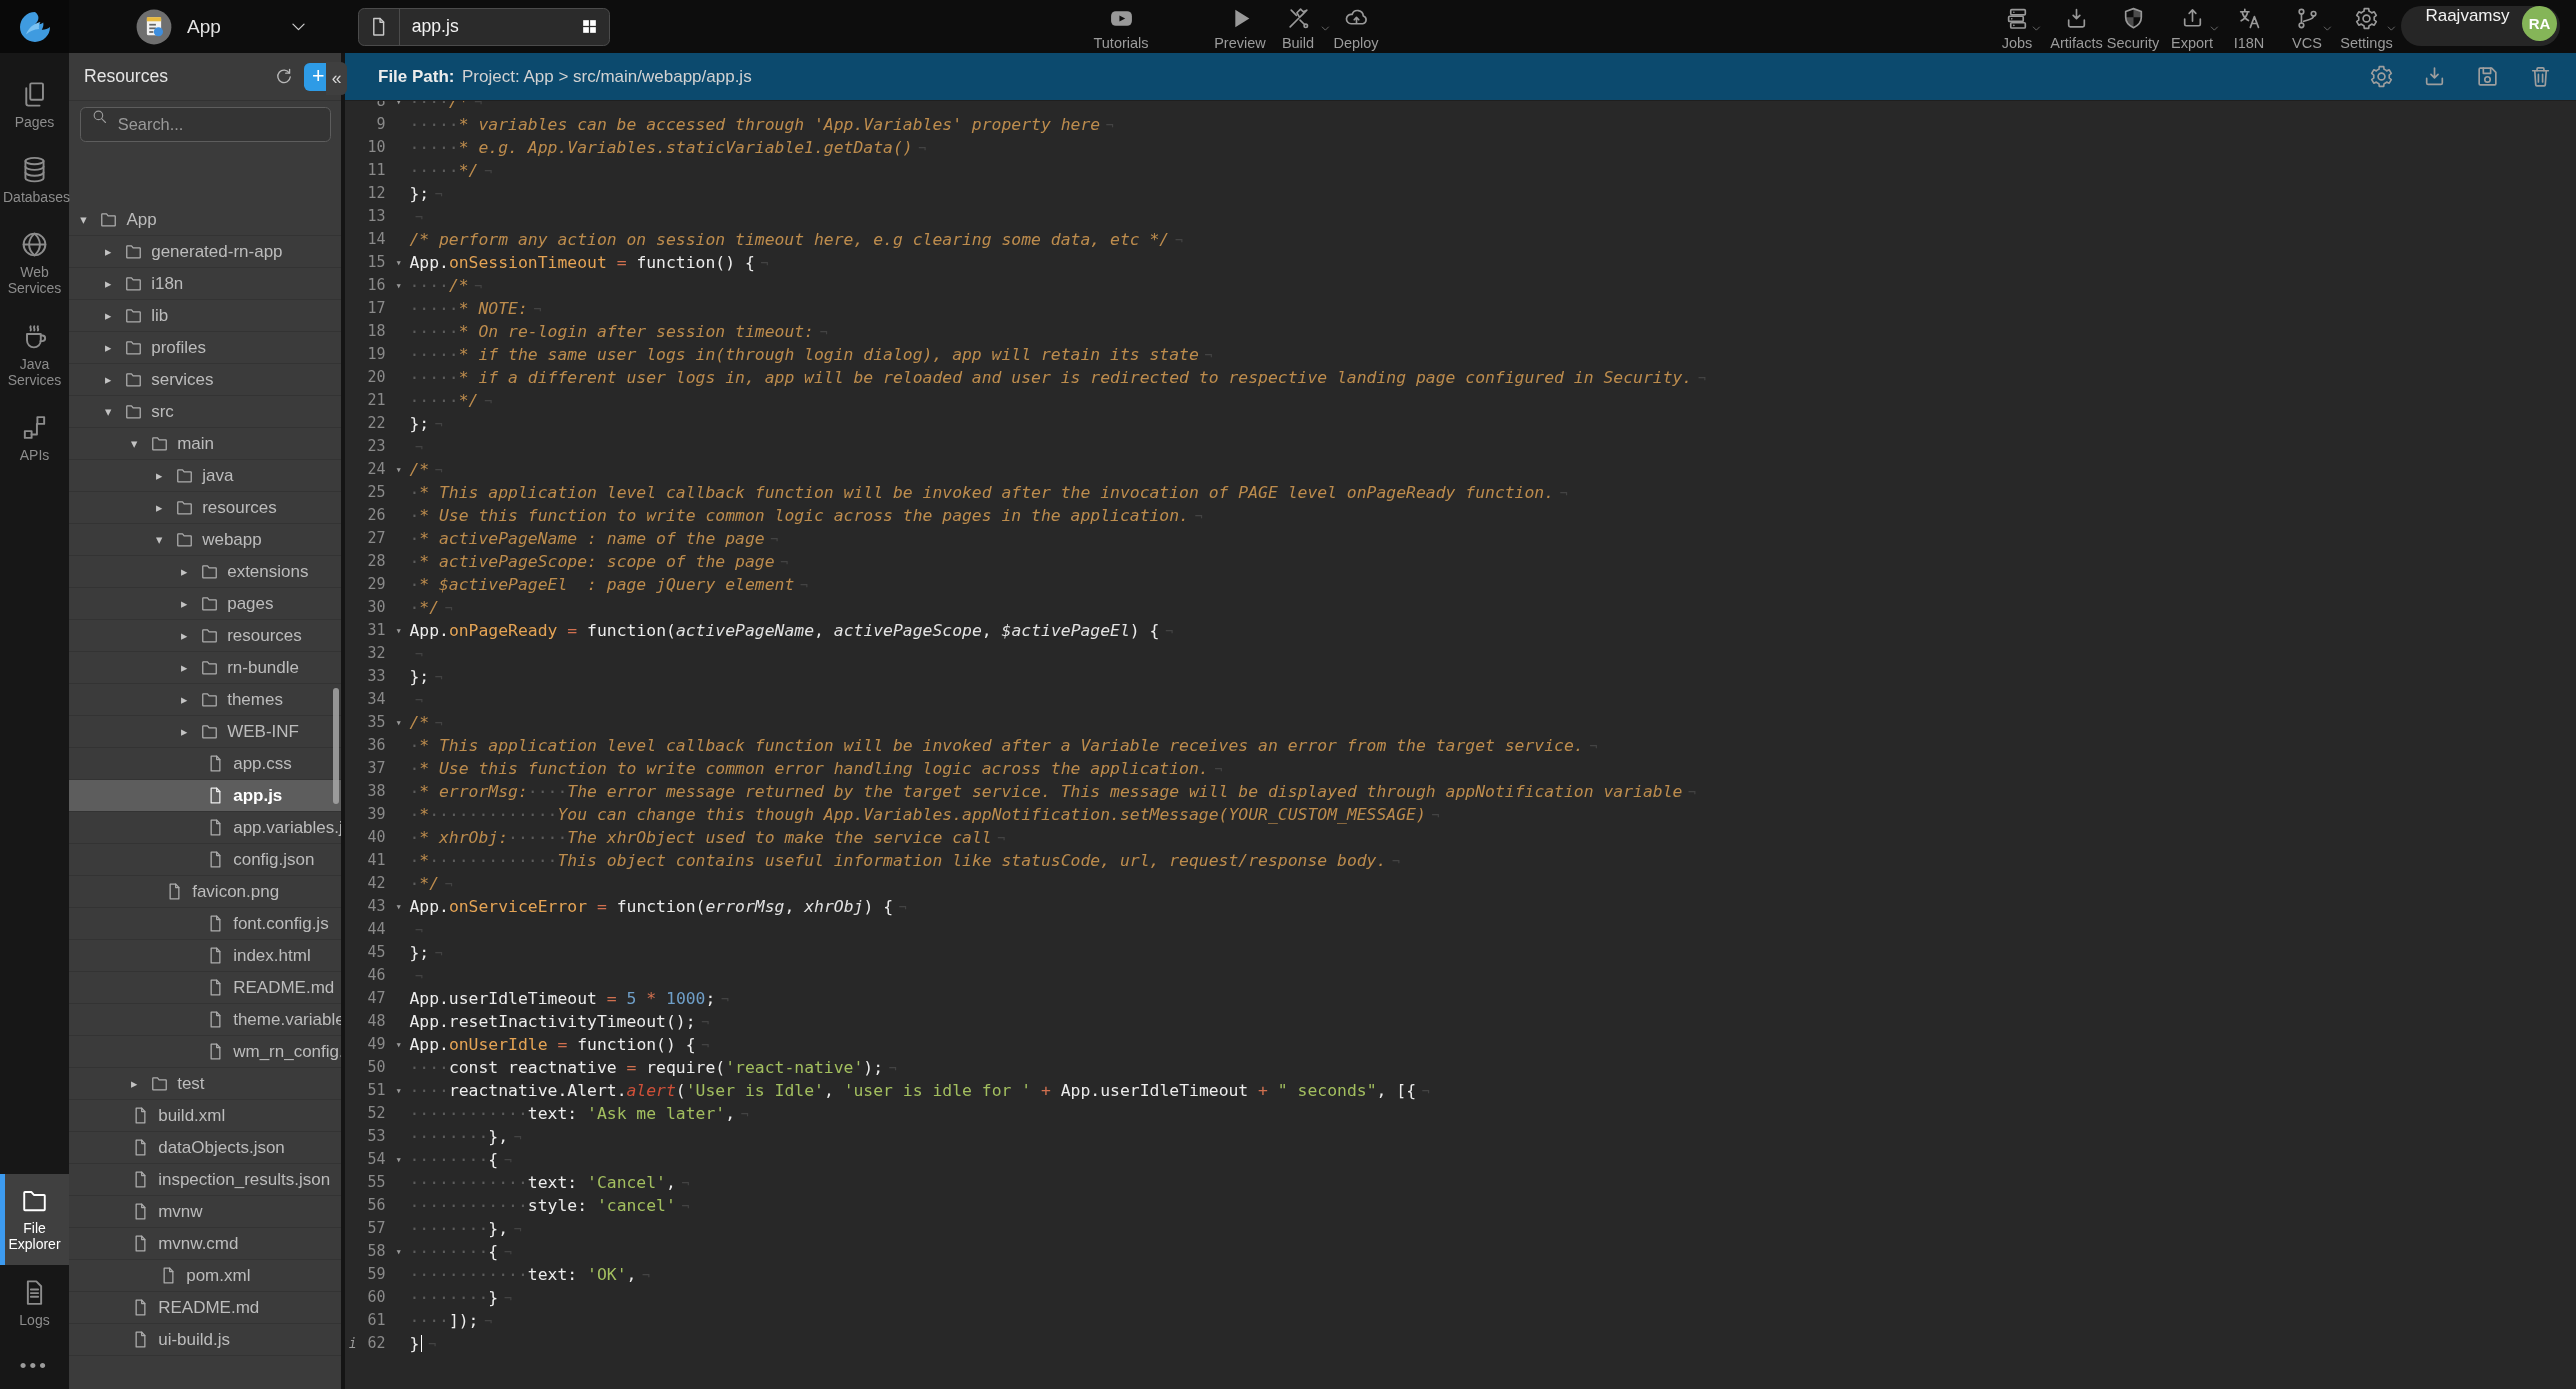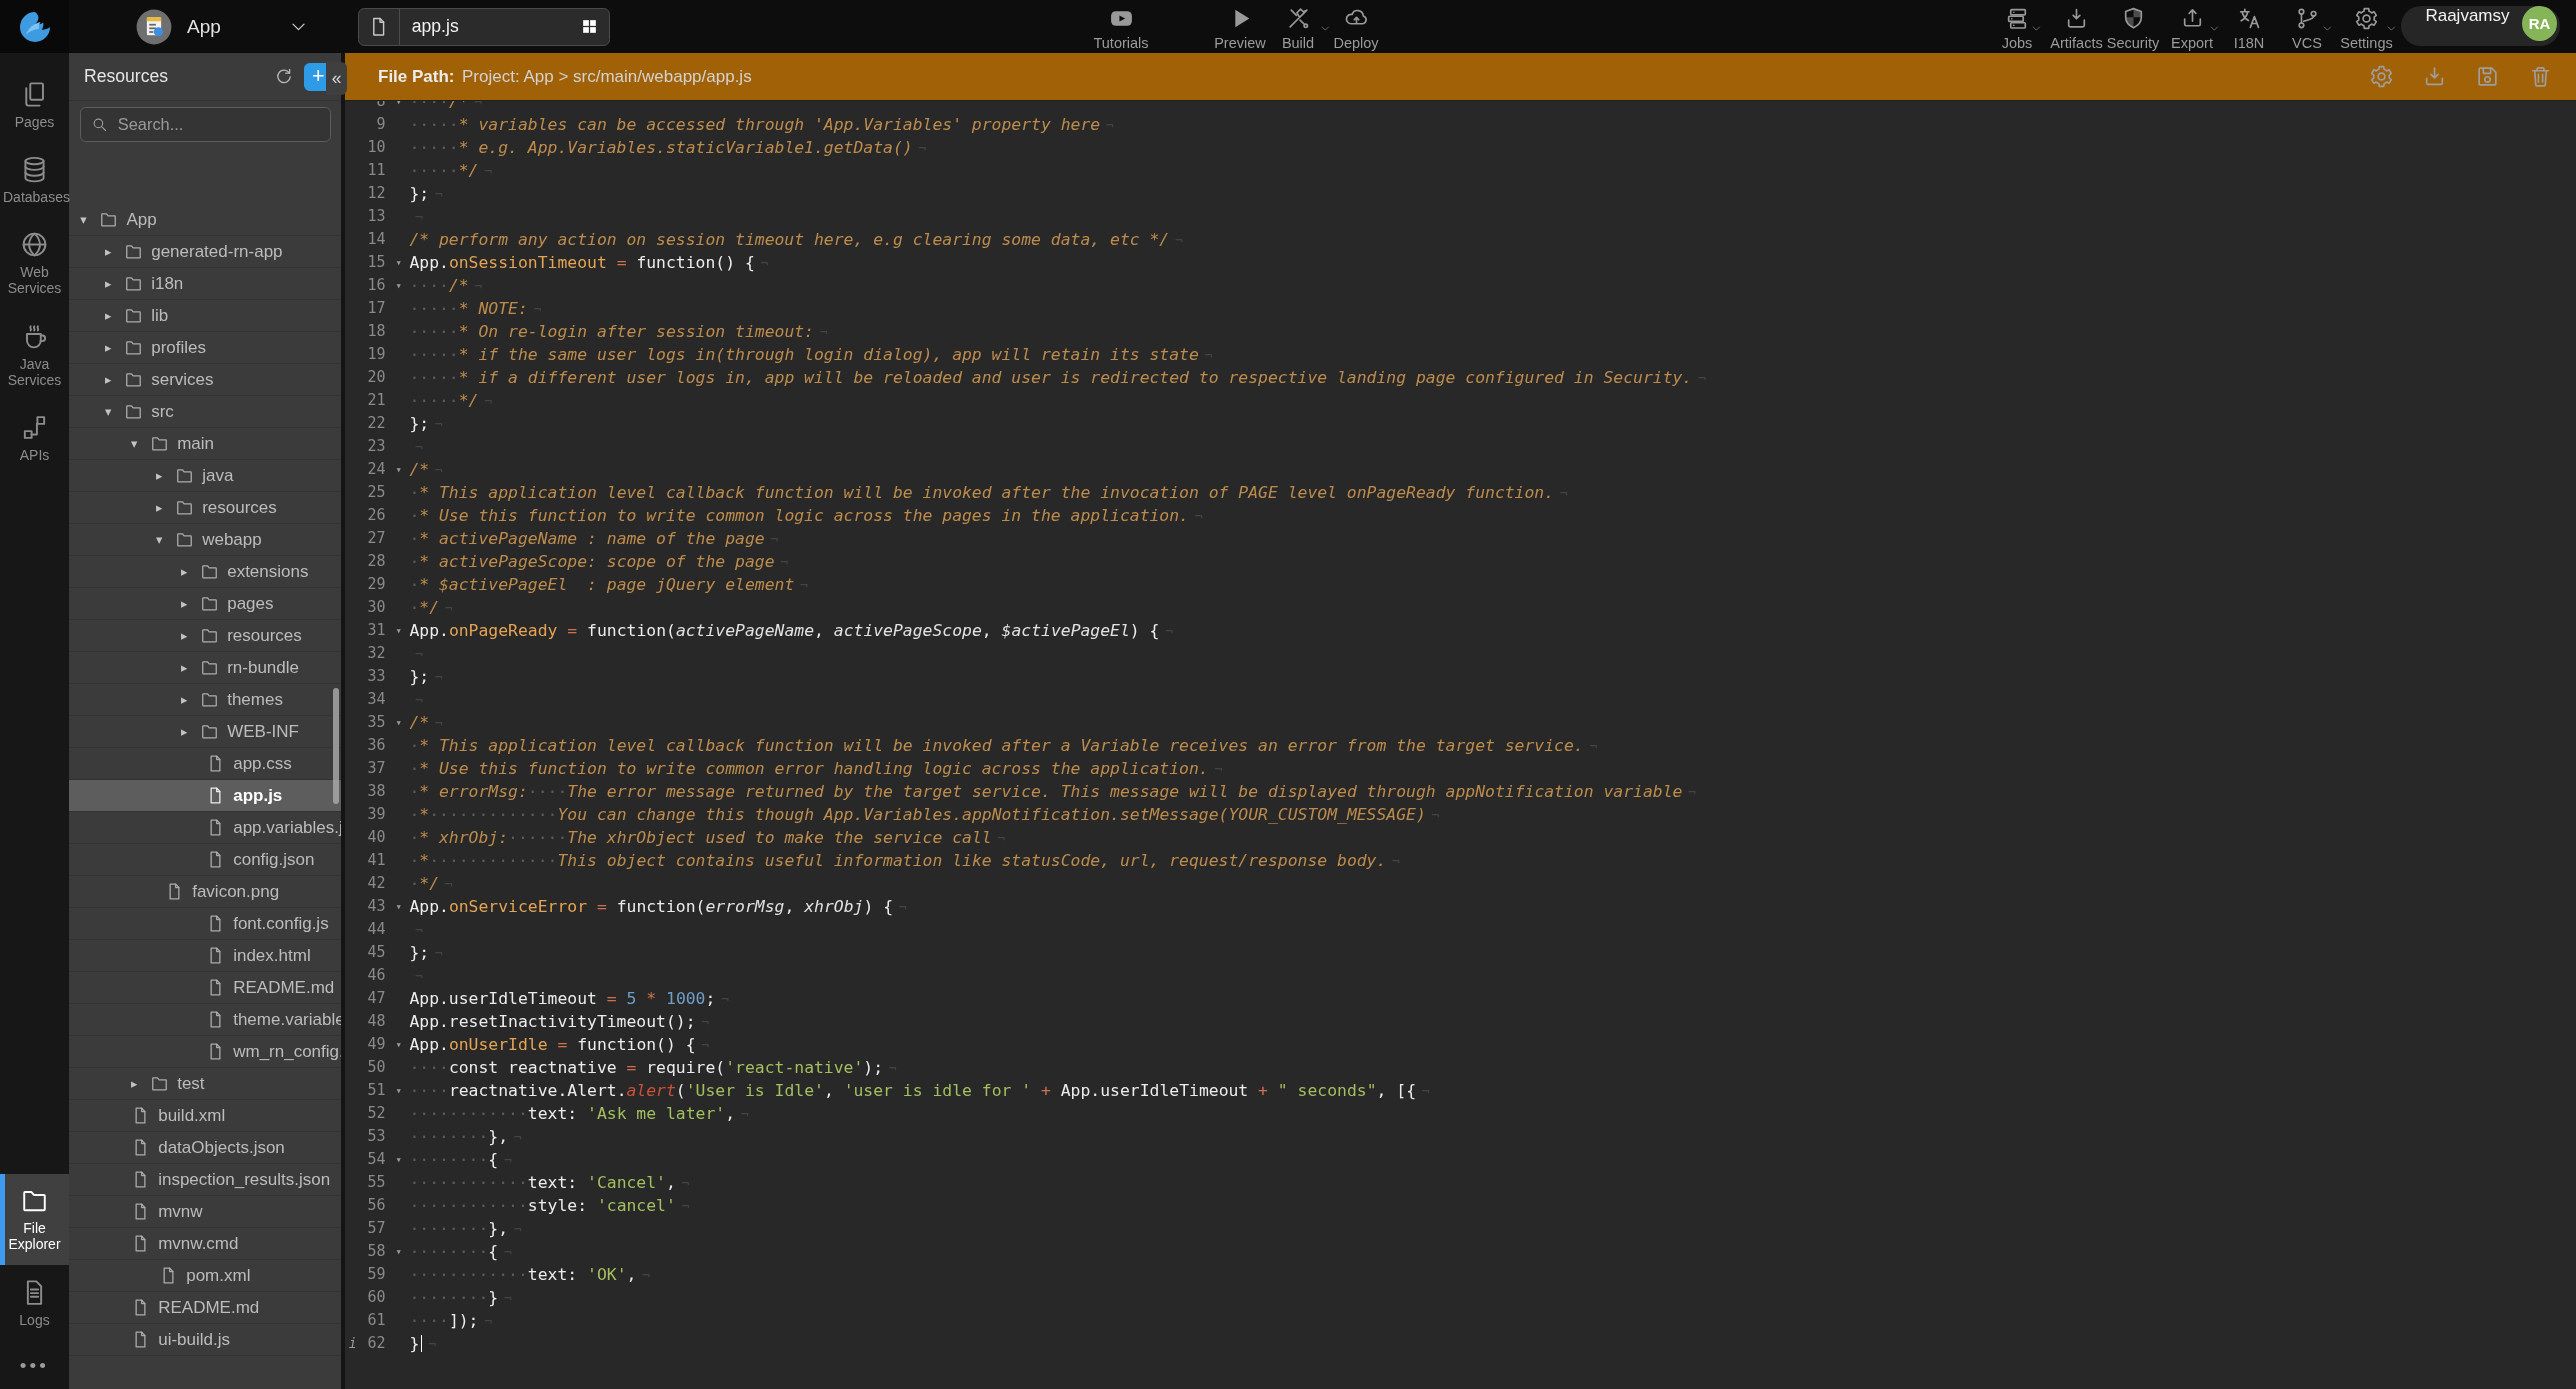--- a/index.html
+++ b/index.html
@@ -53,40 +53,40 @@
   .act-more{color:#9b9b9b;font-size:19px;letter-spacing:3.1px;text-align:center;padding:15px 0 12.6px;}
 
   
   .resources{position:absolute;left:69px;top:53px;width:272px;height:1337px;background:#3b3b3b;overflow:hidden;z-index:3;}
   .res-header{height:47px;display:flex;align-items:center;padding:0 8.8px 0 15px;border-bottom:1.3px solid #323232;}
   .res-title{font-size:17.6px;color:#e5e5e5;flex:1;}
   .res-refresh{font-size:20px;color:#b9b9b9;cursor:pointer;}
   .res-add{width:28px;height:28px;border-radius:5.7px;background:#2e9be6;color:#fff;font-size:21.4px;line-height:26.4px;
            text-align:center;margin-left:10px;cursor:pointer;}
   .search-box{margin:6.3px 10px 7.5px 11.3px;height:33px;background:#343434;border:1.3px solid #5d5d5d;border-radius:5.7px;
-              display:flex;align-items:center;padding:0 10px;}
+              display:flex;padding:0 10px;}
   .search-box .ic{font-size:17px;color:#9a9a9a;margin-right:7.5px;}
   .search-box input{flex:1;background:transparent;border:none;outline:none;color:#cfcfcf;font-size:16.4px;
                     font-family:"Liberation Sans",sans-serif;}
   .search-box input::placeholder{color:#9a9a9a;}
   .tree{position:absolute;left:0;right:0;top:151px;bottom:0;overflow:hidden;}
   .tree-row{height:32px;display:flex;align-items:center;border-bottom:0.6px solid #333;color:#bcbcbc;
             font-size:17px;white-space:nowrap;cursor:pointer;box-sizing:border-box;}
   .tree-row .tr-arrow{width:19px;font-size:12.6px;color:#c3c3c3;flex:none;}
   .tree-row .ic{font-size:19px;color:#adadad;margin-right:8.2px;flex:none;}
   .tree-row.selected{background:#5d5d5d;color:#fff;font-weight:600;}
   .tree-row.selected .ic{color:#eee;}
   .tree-scroll{position:absolute;right:2.5px;top:635px;width:5.7px;height:116px;background:#a6a6a6;border-radius:3.1px;opacity:.85;}
   .panel-divider{position:absolute;left:341px;top:53px;width:3.8px;height:1337px;background:#141414;z-index:4;}
   .collapse-handle{position:absolute;left:326px;top:62px;width:21.4px;height:33px;background:#3f3f3f;
                    border-radius:0 6.3px 6.3px 0;color:#d6d6d6;font-size:17.6px;display:flex;align-items:center;
                    justify-content:center;z-index:6;cursor:pointer;}
 
   
-  .pathbar{position:absolute;left:345px;top:53px;width:2231px;height:48px;background:#a16207;
+  .pathbar{position:absolute;left:345px;top:53px;width:2231px;height:48px;background:#0c4a6e;
            border-bottom:1.3px solid #1f1f1f;display:flex;align-items:center;box-sizing:border-box;
            padding-left:33px;z-index:3;}
   .pb-label{font-size:17px;font-weight:bold;color:#ececec;margin-right:7.5px;}
   .pb-path{font-size:17px;color:#d2d2d2;}
   .pb-actions{position:absolute;right:22.6px;top:0;height:47px;display:flex;align-items:center;gap:28px;}
   .pb-actions .ic{font-size:25px;color:#9e9e9e;cursor:pointer;}
 
   
   .editor{position:absolute;left:345px;top:101px;width:2231px;height:1289px;background:#282828;overflow:hidden;z-index:2;}
   .code{margin-top:-10.7px;}

